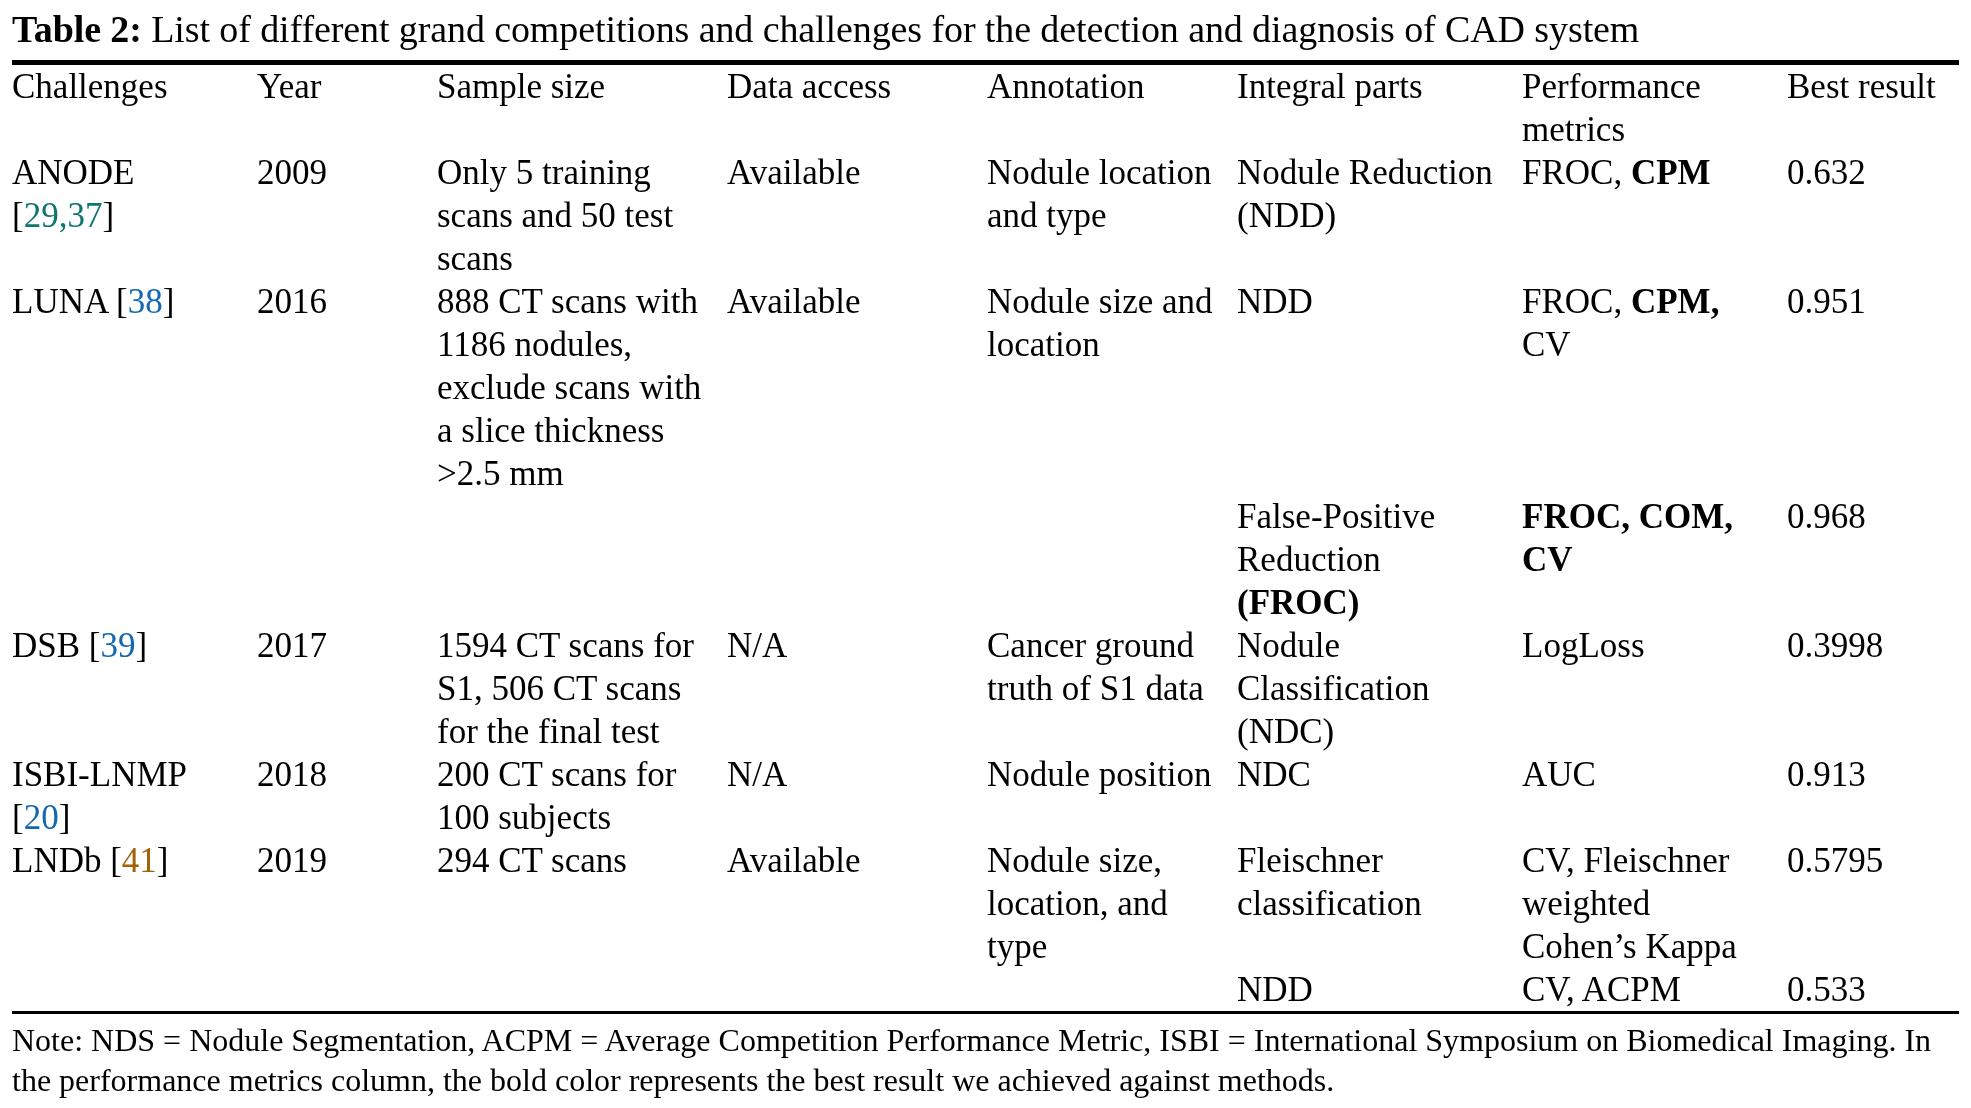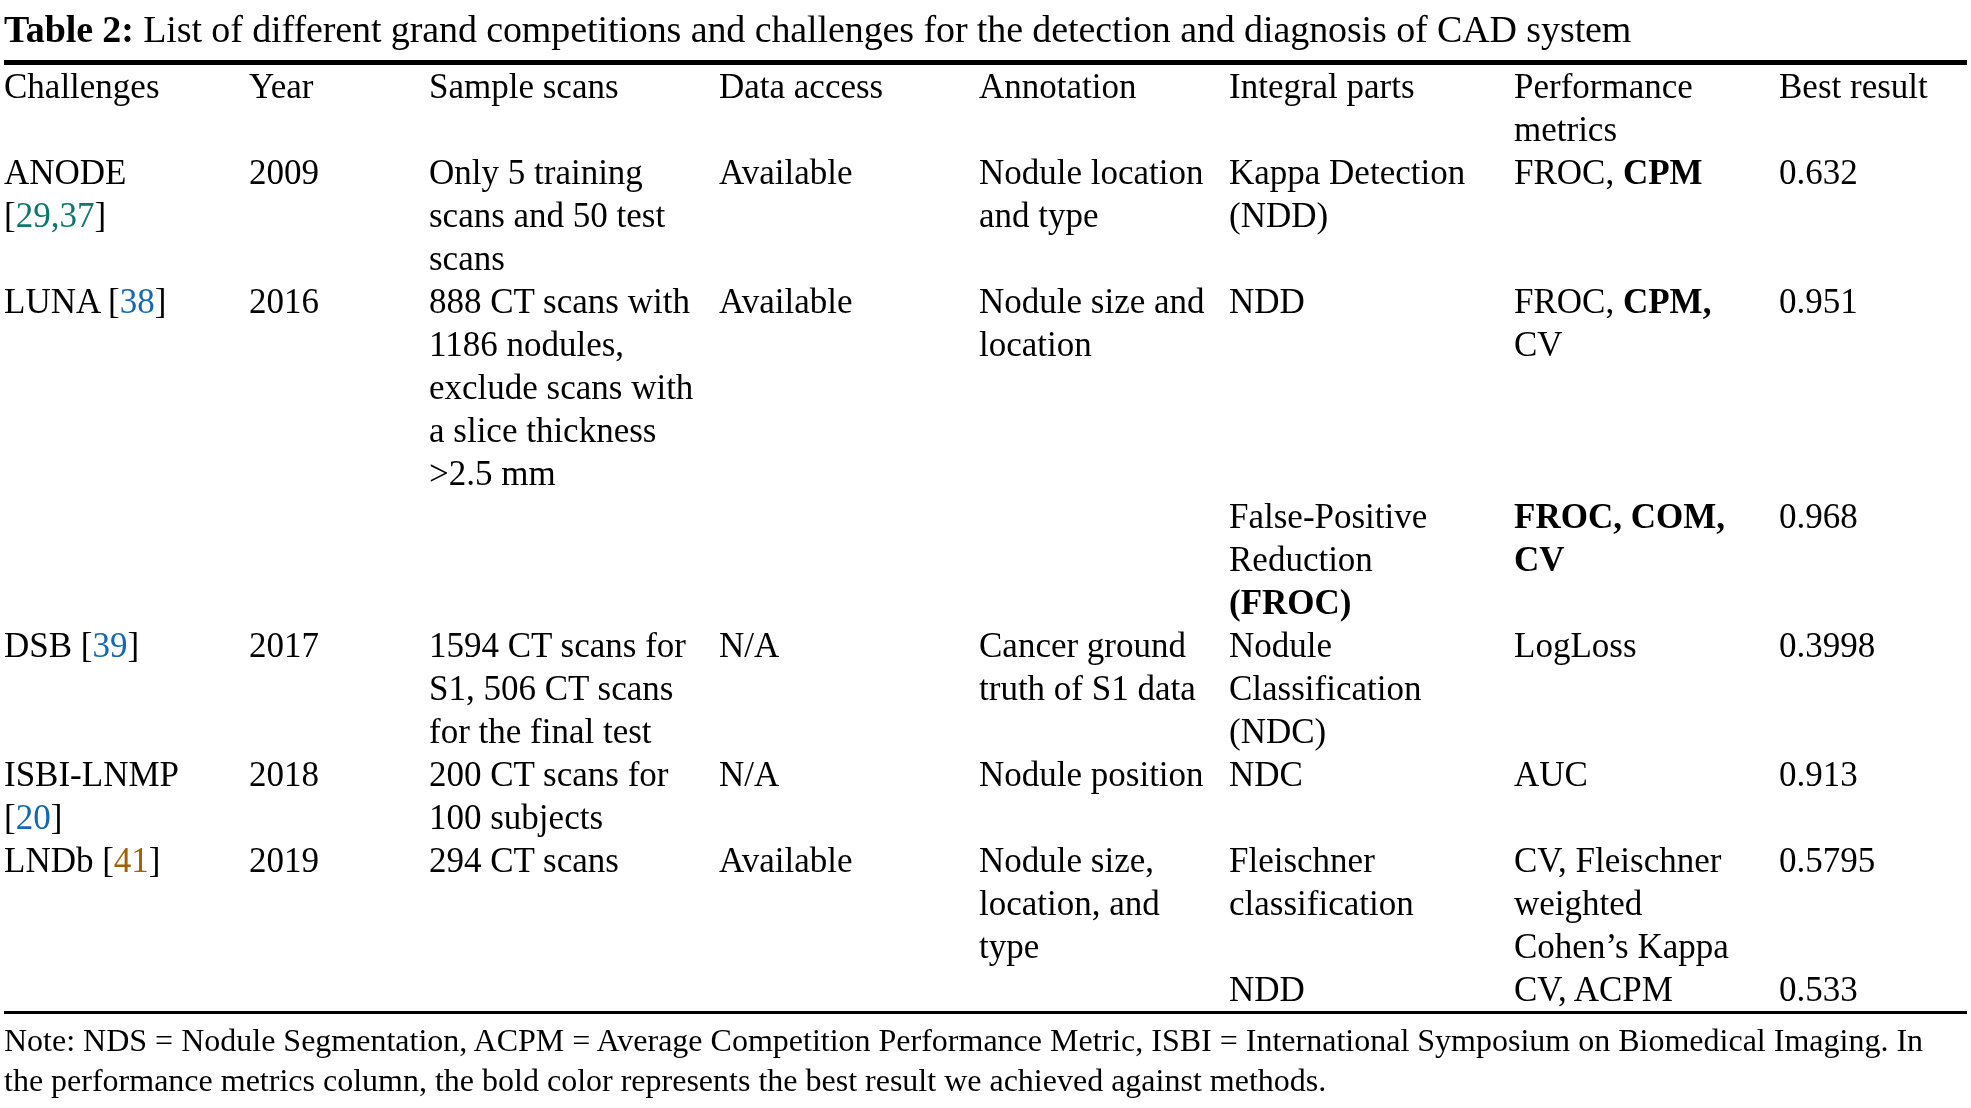--- a/index.html
+++ b/index.html
@@ -12,21 +12,21 @@
     height: 1108px;
     font-family: "Liberation Serif", "DejaVu Serif", serif;
     color: #000000;
     overflow: hidden;
   }
   .page {
     position: relative;
     width: 1971px;
     height: 1108px;
     box-sizing: border-box;
-    padding: 0 4px;
+    padding: 0 12px;
   }
 
   
   .caption {
     font-size: 38px;
     line-height: 46px;
     padding-top: 6px;
     letter-spacing: -0.1px;
   }
   .caption .caption-label {
@@ -112,37 +112,37 @@
       <col class="c-access">
       <col class="c-annot">
       <col class="c-integral">
       <col class="c-perf">
       <col class="c-best">
     </colgroup>
     <thead>
       <tr>
         <th>Challenges</th>
         <th>Year</th>
-        <th>Sample scans</th>
+        <th>Sample size</th>
         <th>Data access</th>
         <th>Annotation</th>
         <th>Integral parts</th>
         <th>Performance metrics</th>
         <th>Best result</th>
       </tr>
     </thead>
     <tbody>
 
     <tr>
           <td><span>ANODE</span> <span class="cite-brk">[</span><a class="cite" style="text-decoration: none; color: #0f766e;">29,37</a><span class="cite-brk">]</span></td>
           <td>2009</td>
           <td>Only 5 training scans and 50 test scans</td>
           <td>Available</td>
           <td>Nodule location and type</td>
-          <td>Kappa Detection (NDD)</td>
+          <td>Nodule Reduction (NDD)</td>
           <td>FROC, <b>CPM</b></td>
           <td>0.632</td>
         </tr>
         <tr>
           <td><span>LUNA</span> <span class="cite-brk">[</span><a class="cite" style="text-decoration: none; color: rgb(18, 104, 179); margin-top: 36px;">38</a><span class="cite-brk">]</span></td>
           <td>2016</td>
           <td>888 CT scans with 1186 nodules, exclude scans with a slice thickness &gt;2.5 mm</td>
           <td>Available</td>
           <td>Nodule size and location</td>
           <td>NDD</td>

